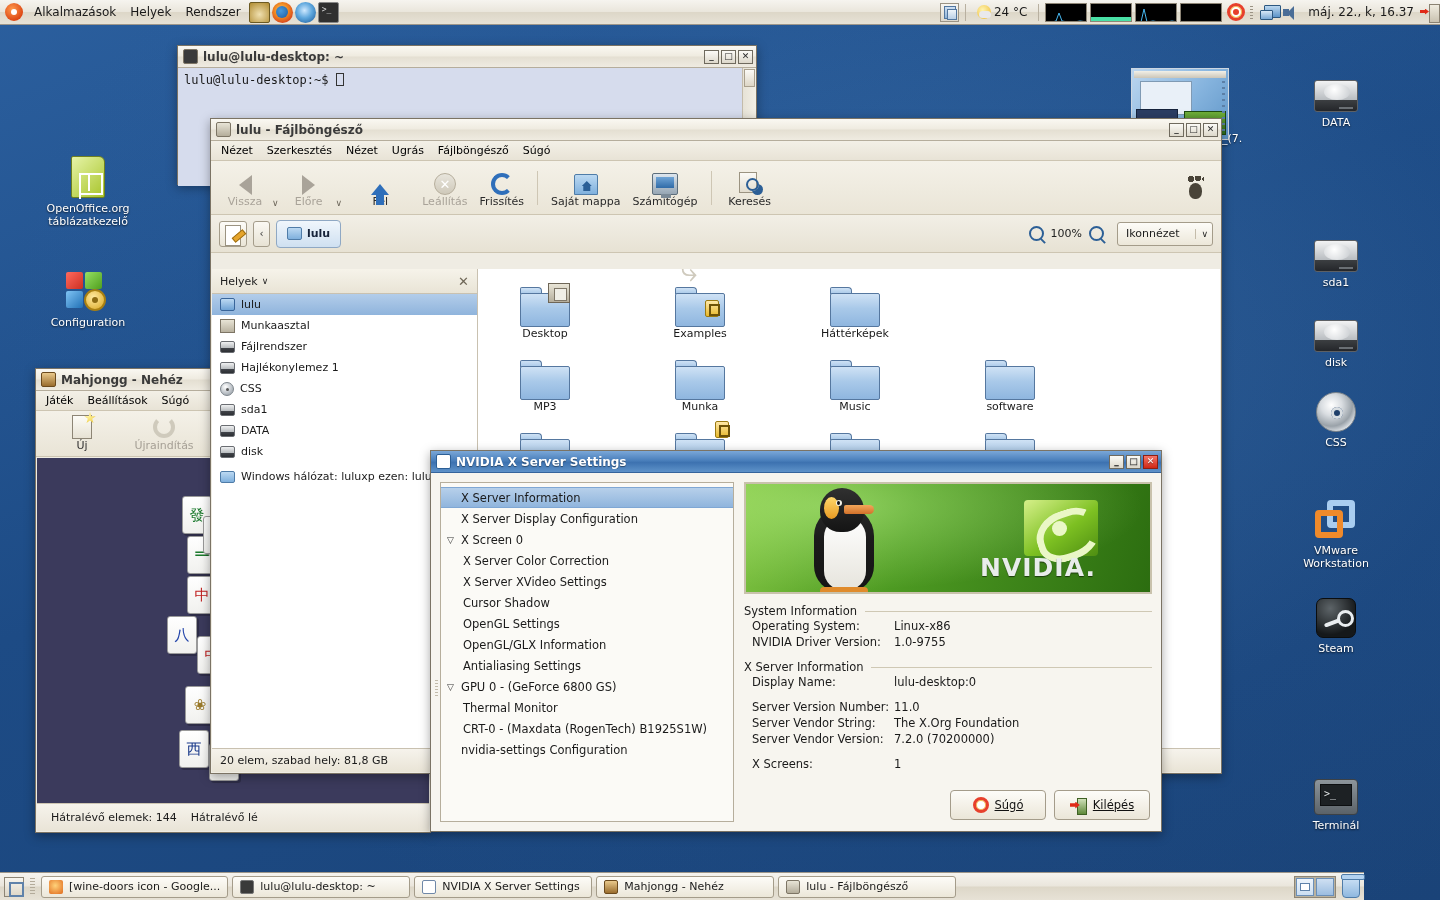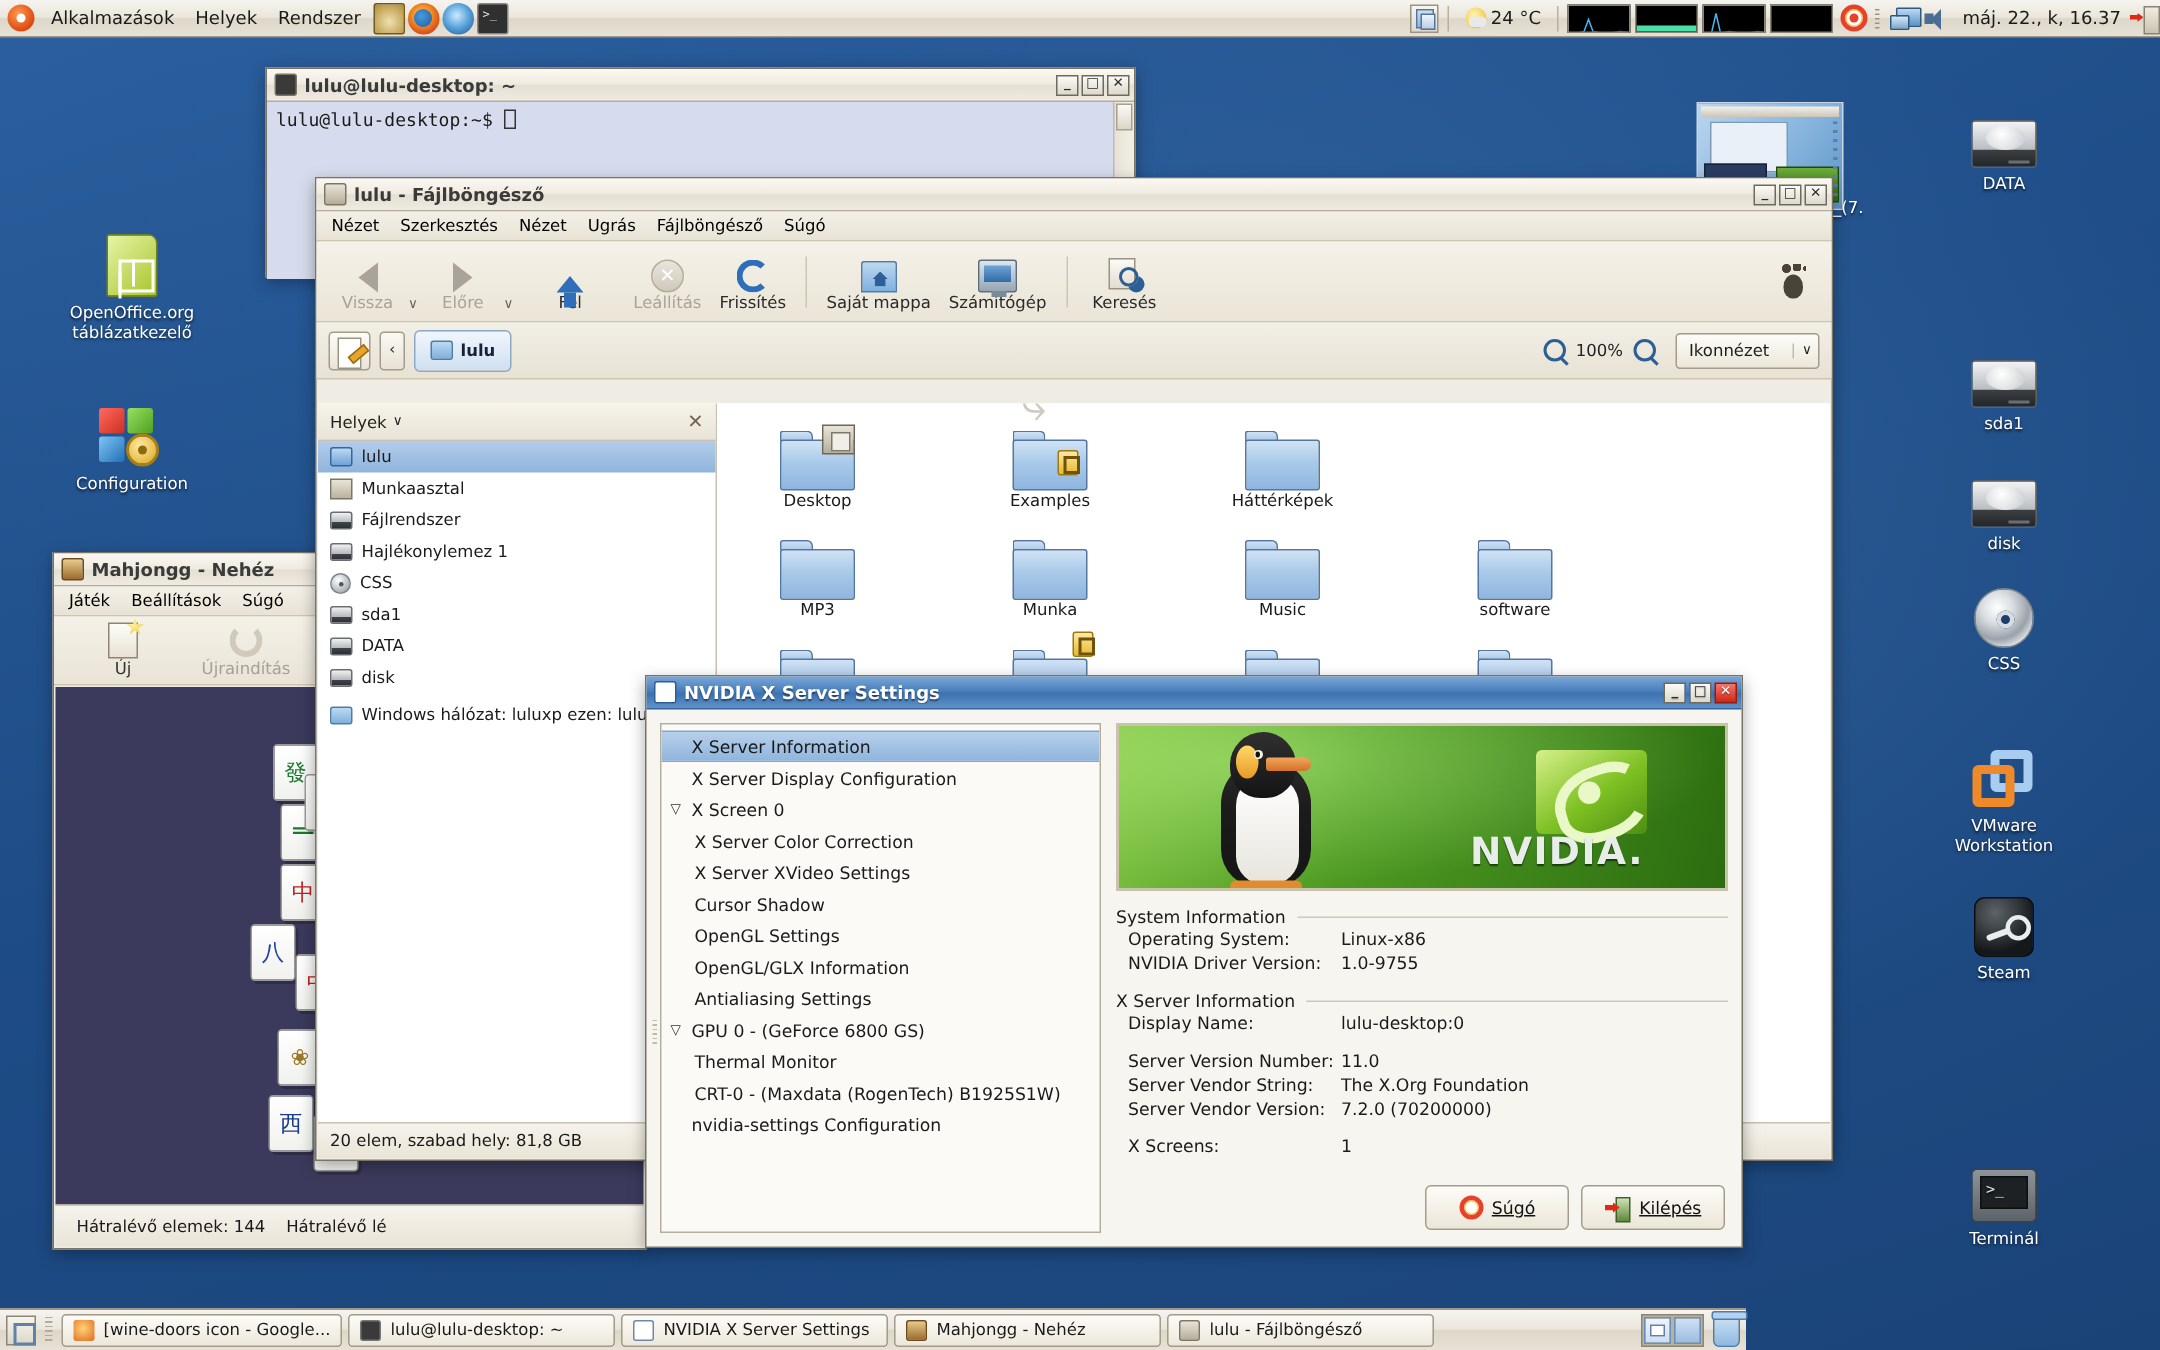--- a/index.html
+++ b/index.html
@@ -275,21 +275,21 @@
      background:linear-gradient(#fdfcf8,#ebe6d8);display:flex;align-items:center;justify-content:center;gap:6px;font-size:11.5px;color:#111;}
   .nv-help-ic{width:16px;height:16px;border-radius:50%;border:3px solid #e7402c;background:#fff;box-shadow:inset 0 0 0 1px #f3c44a;}
   .nv-exit-ic{width:17px;height:15px;position:relative;}
   .nv-exit-ic:before{content:"";position:absolute;right:0;top:0;width:8px;height:15px;background:linear-gradient(#cfe0b8,#5f8a3a);border:1px solid #3f6124;}
   .nv-exit-ic:after{content:"";position:absolute;left:0;top:4px;width:10px;height:7px;background:#e02a17;
      clip-path:polygon(0 25%,55% 25%,55% 0,100% 50%,55% 100%,55% 75%,0 75%);}
   .dragger{position:absolute;left:3px;top:58%;width:3px;height:18px;
      background:repeating-linear-gradient(#c2bbaa 0 1px,transparent 1px 3px);}
 
   
-  #bottom-panel{position:absolute;left:0;bottom:0;width:1164px;height:28px;
+  #bottom-panel{position:absolute;left:0;bottom:0;width:1364px;height:28px;
      background:linear-gradient(to bottom,#f6f4ef 0%,#eae6dc 48%,#ddd7c8 52%,#e7e2d6 100%);
      border-top:1px solid #9d968a;display:flex;align-items:center;padding:0 4px;gap:4px;z-index:900;}
   .showdesk{width:20px;height:20px;border:1px solid #8d8575;background:linear-gradient(#f7f5ee,#ded7c7);position:relative;flex:none;}
   .showdesk:after{content:"";position:absolute;left:4px;top:4px;width:11px;height:11px;border:2px solid #5f82aa;}
   .tgrip{width:5px;height:18px;background:repeating-linear-gradient(#b3ab9a 0 1px,transparent 1px 3px);flex:none;margin:0 2px;}
   .task{height:22px;min-width:178px;max-width:200px;border:1px solid #a49c8a;border-radius:3px;
      background:linear-gradient(#fdfcf8,#ece7d9);display:flex;align-items:center;gap:6px;padding:0 7px;font-size:11px;color:#1a1a1a;overflow:hidden;white-space:nowrap;}
   .task .ti{width:14px;height:14px;flex:none;border-radius:2px;}
   .ti-fox{background:radial-gradient(circle at 45% 40%,#ffd27a,#e06a1c);border-radius:50%;}
   .ti-term{background:#3a3a3a;border:1px solid #777;}

